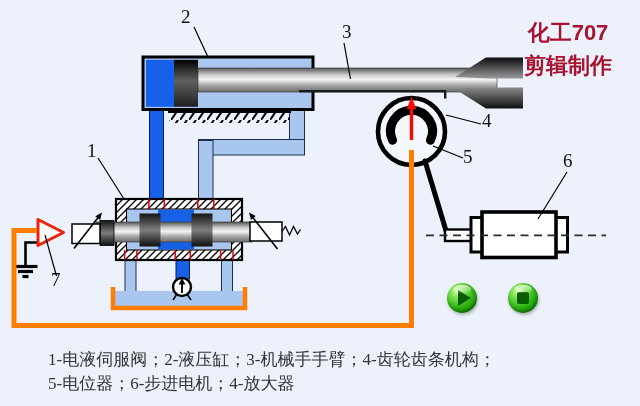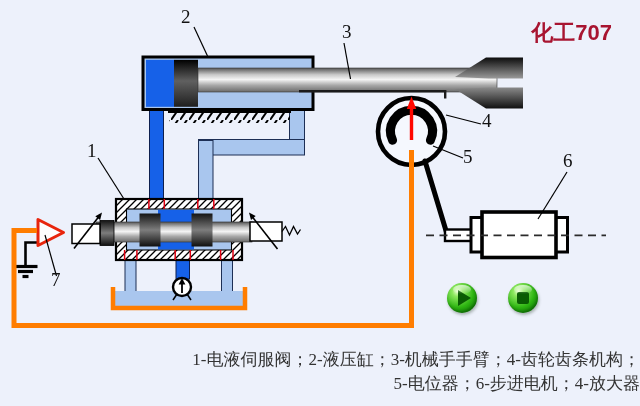--- a/index.html
+++ b/index.html
@@ -12,21 +12,21 @@
   .callout{
     position:absolute;font-size:19px;color:#111;line-height:20px;
     font-family:"Liberation Serif", serif;
   }
   .brand{
     position:absolute;top:16px;right:28px;text-align:center;
     color:#A81430;font-weight:bold;font-size:22px;line-height:33px;
     font-family:"Liberation Sans", sans-serif;
   }
   .caption{
-    position:absolute;left:0;right:0;top:348px;text-align:right;
+    position:absolute;left:0;right:0;top:348px;text-align:left;
     color:#333;font-size:17px;line-height:24px;
     font-family:"Liberation Serif", serif;
     margin-left:48px;
   }
   .btn{
     position:absolute;width:30px;height:30px;border-radius:50%;
     background:radial-gradient(circle at 35% 28%, #eaffd0 0%, #8ce85e 18%, #2eb512 55%, #0f7e04 85%, #0a6a03 100%);
     box-shadow:1px 2px 3px rgba(40,60,40,.35), inset -1px -2px 3px rgba(0,40,0,.35);
     cursor:pointer;
   }
@@ -198,20 +198,21 @@
   <div class="callout" style="left:87px;top:141px;">1</div>
   <div class="callout" style="left:181px;top:7px;">2</div>
   <div class="callout" style="left:342px;top:22px;">3</div>
   <div class="callout" style="left:482px;top:111px;">4</div>
   <div class="callout" style="left:463px;top:147px;">5</div>
   <div class="callout" style="left:563px;top:151px;">6</div>
   <div class="callout" style="left:51px;top:270px;">7</div>
 
   <div class="brand">
     <div>化工707</div>
+    <div>剪辑制作</div>
   </div>
 
   <div class="caption">
     <div>1-电液伺服阀；2-液压缸；3-机械手手臂；4-齿轮齿条机构；</div>
     <div>5-电位器；6-步进电机；4-放大器</div>
   </div>
 
   <div class="btn" style="left:447px;top:283px;">
     <div class="glyph-play"></div>
     <div class="shine"></div>

